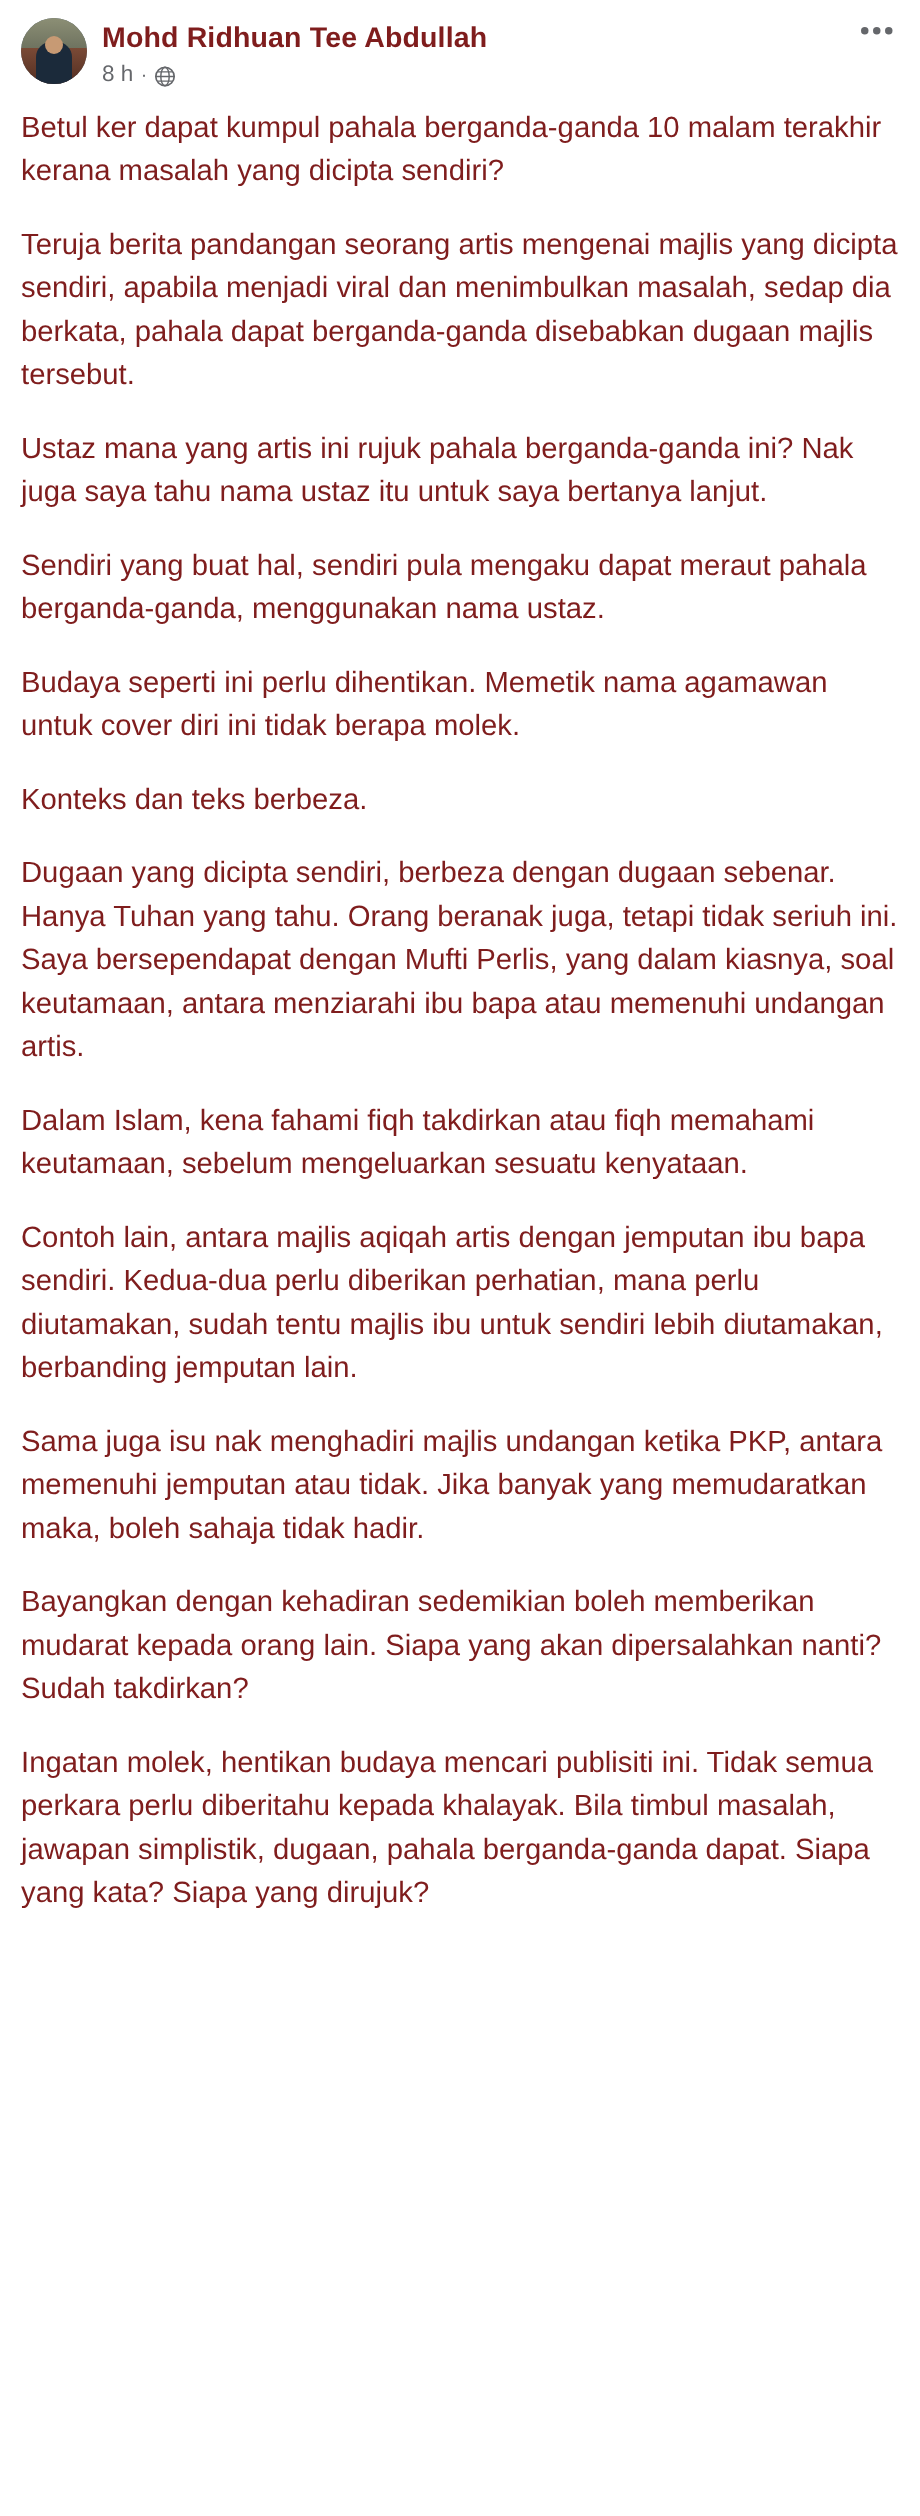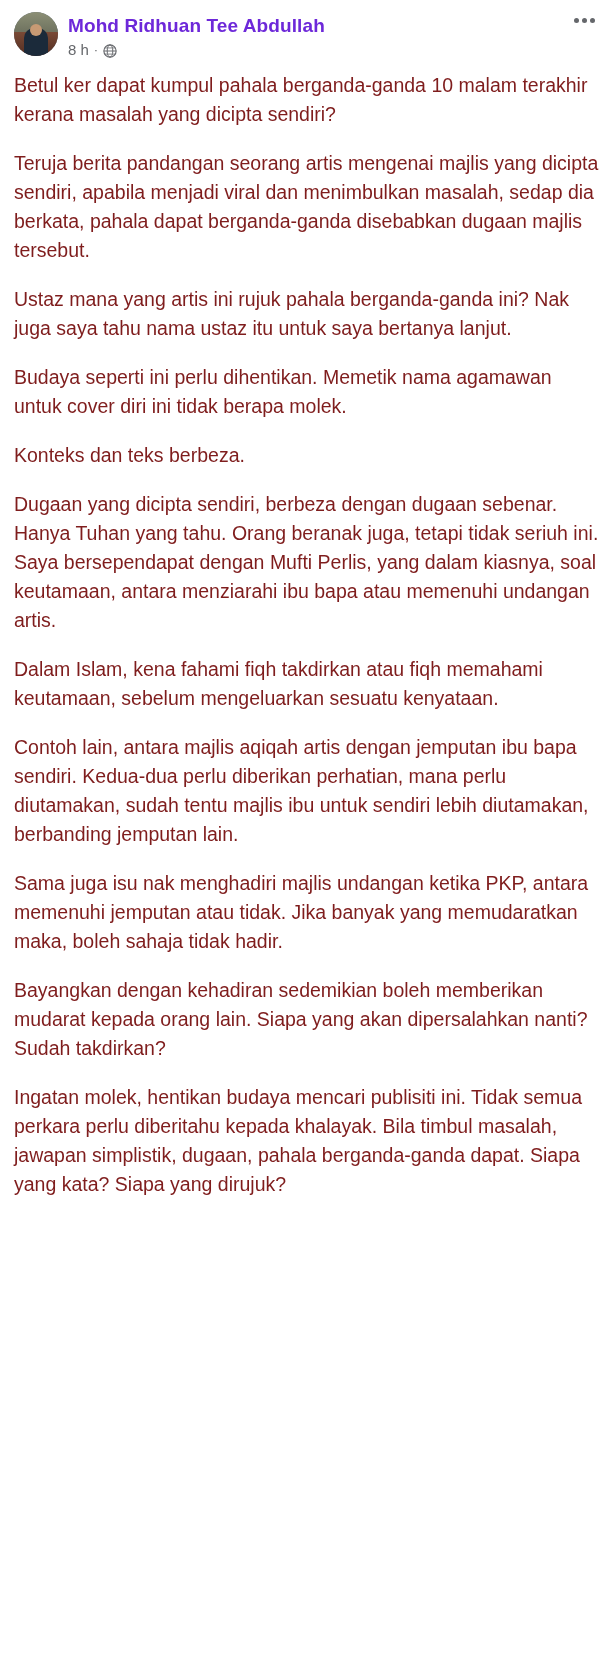--- a/index.html
+++ b/index.html
@@ -68,21 +68,21 @@
     margin-left: 10px;
     display: flex;
     flex-direction: column;
     justify-content: center;
     padding-top: 2px;
   }
   .author-name {
     font-size: 19px;
     font-weight: bold;
     line-height: 23px;
-    color: #6d28d9;
+    color: #7f1d1d;
     letter-spacing: 0.1px;
   }
   .meta-row {
     display: flex;
     align-items: center;
     margin-top: 4px;
     color: #65676b;
     font-size: 15px;
     line-height: 18px;
   }
@@ -162,20 +162,21 @@
       <span></span>
       <span></span>
       <span></span>
     </div>
   </div>
 
   <div class="post-body">
     <p class="para">Betul ker dapat kumpul pahala berganda-ganda 10 malam terakhir kerana masalah yang dicipta sendiri?</p>
     <p class="para">Teruja berita pandangan seorang artis mengenai majlis yang dicipta sendiri, apabila menjadi viral dan menimbulkan masalah, sedap dia berkata, pahala dapat berganda-ganda disebabkan dugaan majlis tersebut.</p>
     <p class="para">Ustaz mana yang artis ini rujuk pahala berganda-ganda ini? Nak juga saya tahu nama ustaz itu untuk saya bertanya lanjut.</p>
+    <p class="para">Sendiri yang buat hal, sendiri pula mengaku dapat meraut pahala berganda-ganda, menggunakan nama ustaz.</p>
     <p class="para">Budaya seperti ini perlu dihentikan. Memetik nama agamawan untuk cover diri ini tidak berapa molek.</p>
     <p class="para">Konteks dan teks berbeza.</p>
     <p class="para">Dugaan yang dicipta sendiri, berbeza dengan dugaan sebenar. Hanya Tuhan yang tahu. Orang beranak juga, tetapi tidak seriuh ini.
 Saya bersependapat dengan Mufti Perlis, yang dalam kiasnya, soal  keutamaan, antara menziarahi ibu bapa atau memenuhi undangan artis.</p>
     <p class="para">Dalam Islam, kena fahami fiqh takdirkan atau fiqh memahami keutamaan, sebelum mengeluarkan sesuatu kenyataan.</p>
     <p class="para">Contoh lain, antara majlis aqiqah artis dengan jemputan ibu bapa sendiri. Kedua-dua perlu diberikan perhatian, mana perlu diutamakan, sudah tentu majlis ibu untuk sendiri lebih diutamakan, berbanding jemputan lain.</p>
     <p class="para">Sama juga isu nak menghadiri majlis undangan ketika PKP, antara memenuhi jemputan atau tidak. Jika banyak yang memudaratkan maka, boleh sahaja tidak hadir.</p>
     <p class="para">Bayangkan dengan kehadiran sedemikian boleh memberikan mudarat kepada orang lain. Siapa yang akan dipersalahkan nanti? Sudah takdirkan?</p>
     <p class="para">Ingatan molek, hentikan budaya mencari publisiti ini. Tidak semua perkara perlu diberitahu kepada khalayak. Bila timbul masalah, jawapan simplistik, dugaan, pahala berganda-ganda dapat. Siapa yang kata? Siapa yang dirujuk?</p>
   </div>

